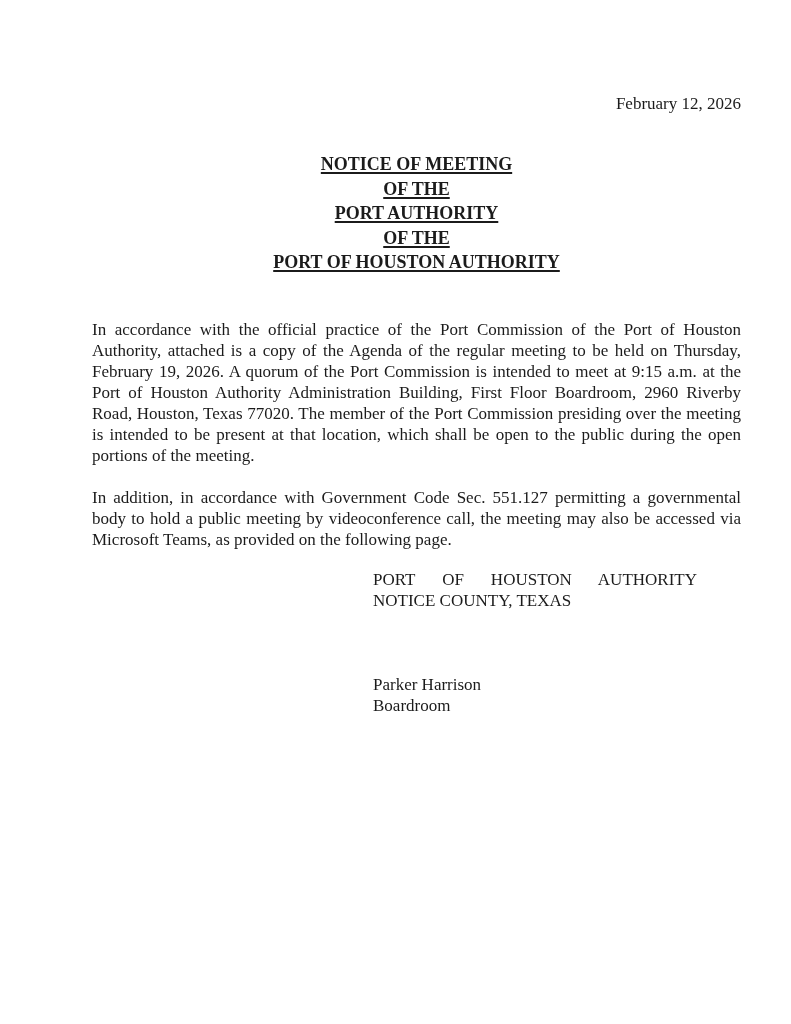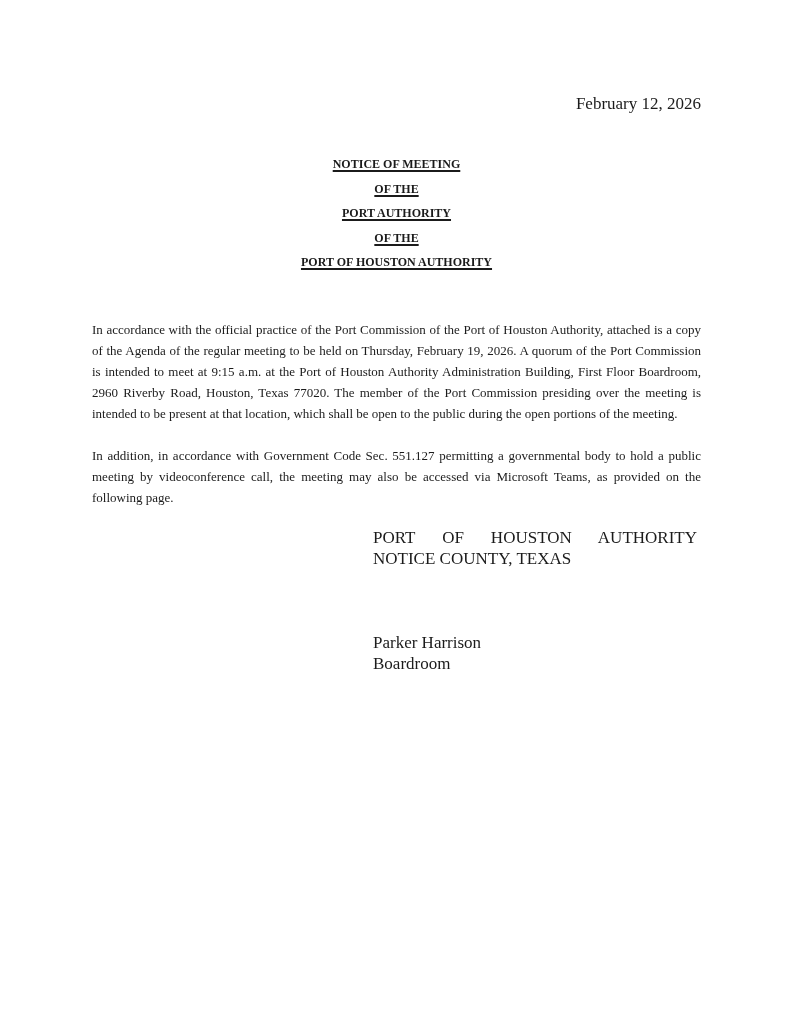--- a/index.html
+++ b/index.html
@@ -8,43 +8,43 @@
     background: #ffffff;
   }
   .page {
     position: relative;
     width: 791px;
     height: 1024px;
     box-sizing: border-box;
     background: #ffffff;
     color: #1b1b1b;
     font-family: "Liberation Serif", serif;
-    padding: 93px 90px 0 92px;
+    padding: 93px 50px 0 92px;
     overflow: hidden;
   }
   .date-line {
     font-size: 17px;
     line-height: 21px;
     text-align: right;
   }
   .title-block {
     margin-top: 38px;
     text-align: center;
   }
   .title-line {
-    font-size: 12px;
+    font-size: 18px;
     line-height: 24.5px;
     font-weight: bold;
     text-decoration: underline;
     text-decoration-thickness: 1.5px;
     text-underline-offset: 2px;
   }
   p.body-para {
     margin: 0;
-    font-size: 13px;
+    font-size: 17px;
     line-height: 21px;
     text-align: justify;
   }
   p.para-1 { margin-top: 44px; }
   p.para-2 { margin-top: 21px; }
   .signature-block {
     margin-top: 19px;
     margin-left: 281px;
     width: 324px;
     font-size: 17px;

